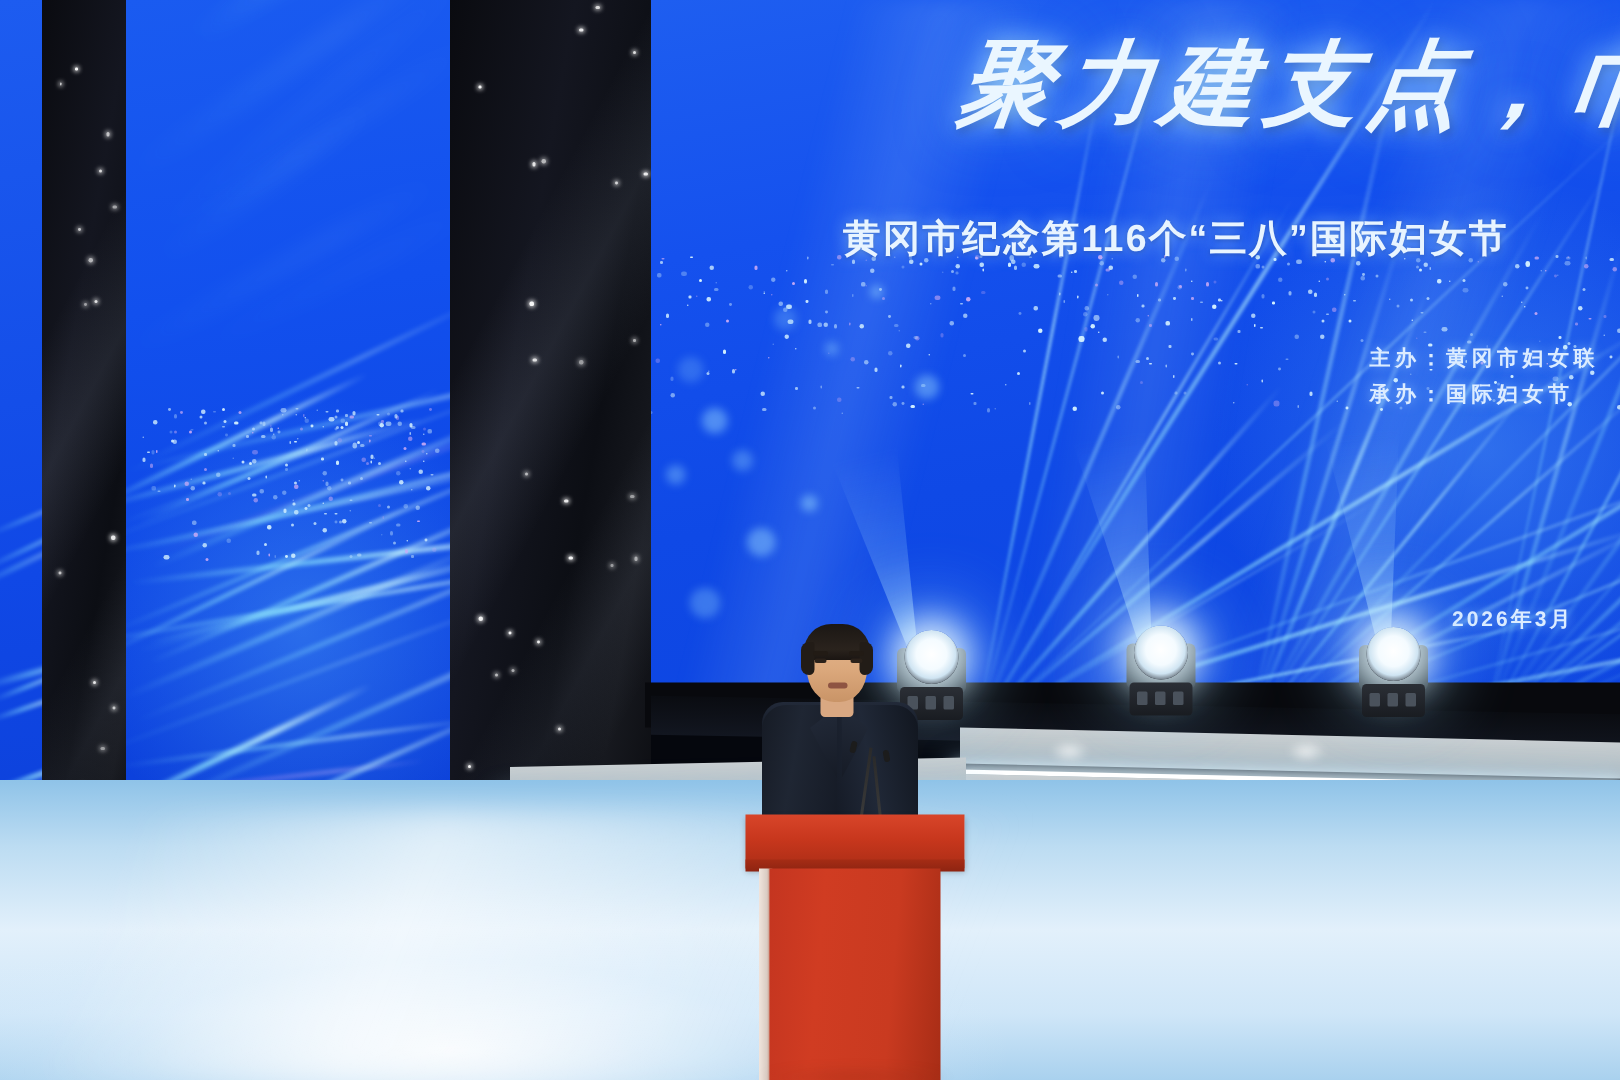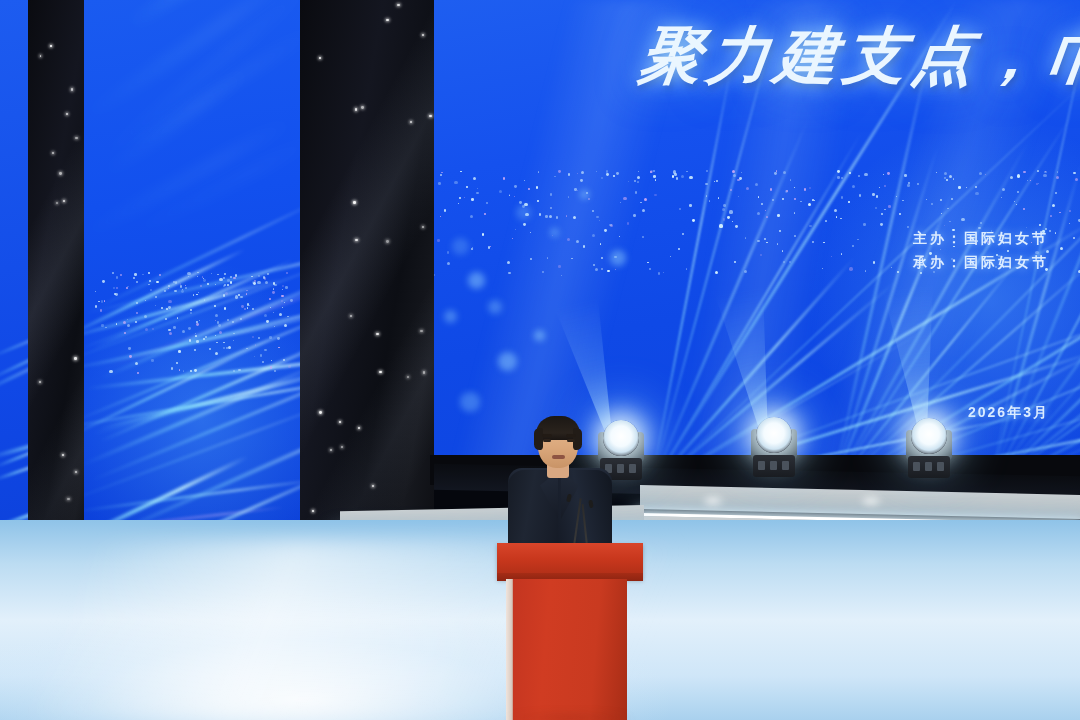--- a/index.html
+++ b/index.html
@@ -962,21 +962,22 @@
         <div class="star" style="left: 49.5974px; top: 314.575px; width: 2.0846px; height: 2.0846px; opacity: 0.7;"></div>
         <div class="star" style="left: 91.4047px; top: 542.163px; width: 2.28229px; height: 2.28229px; opacity: 0.59;"></div>
         <div class="star" style="left: 92.8257px; top: 582.884px; width: 2.97439px; height: 2.97439px; opacity: 0.77;"></div>
       </div>
   </div>
 
   <div class="bezel" style="left:82px;top:563px;width:226px;height:46px;"></div>
   <div class="bezel" style="left:430px;top:455px;width:650px;height:30px;"></div>
 
   <div class="title-main"><span>聚力建支点</span><span>，巾</span></div>
-  <div class="org-line" style="left:913px;top:230px;">主办：国际妇女节</div>
+  <div class="subtitle">黄冈市纪念第116个“三八”国际妇女节</div>
+  <div class="org-line" style="left:913px;top:230px;">主办：黄冈市妇女联</div>
   <div class="org-line" style="left:913px;top:254px;">承办：国际妇女节</div>
   <div class="date-line">2026年3月</div>
 
   <div class="riser-dark" style="left:434px;top:470px;width:646px;height:26px;transform:skewY(1.1deg);"></div>
   <div class="step" style="left:640px;top:485px;width:440px;height:24px;transform:skewY(1.3deg);transform-origin:left top;"></div>
   <div class="step-led" style="left:640px;top:513px;width:440px;transform:skewY(1.3deg);transform-origin:left top;"></div>
   <div class="step" style="left:640px;top:516px;width:440px;height:26px;transform:skewY(1.3deg);transform-origin:left top;"></div>
   <div class="step-led" style="left:640px;top:545px;width:440px;transform:skewY(1.3deg);transform-origin:left top;"></div>
 
   <div class="step" style="left:340px;top:505px;width:304px;height:22px;transform:skewY(-1.2deg);transform-origin:right top;"></div>

